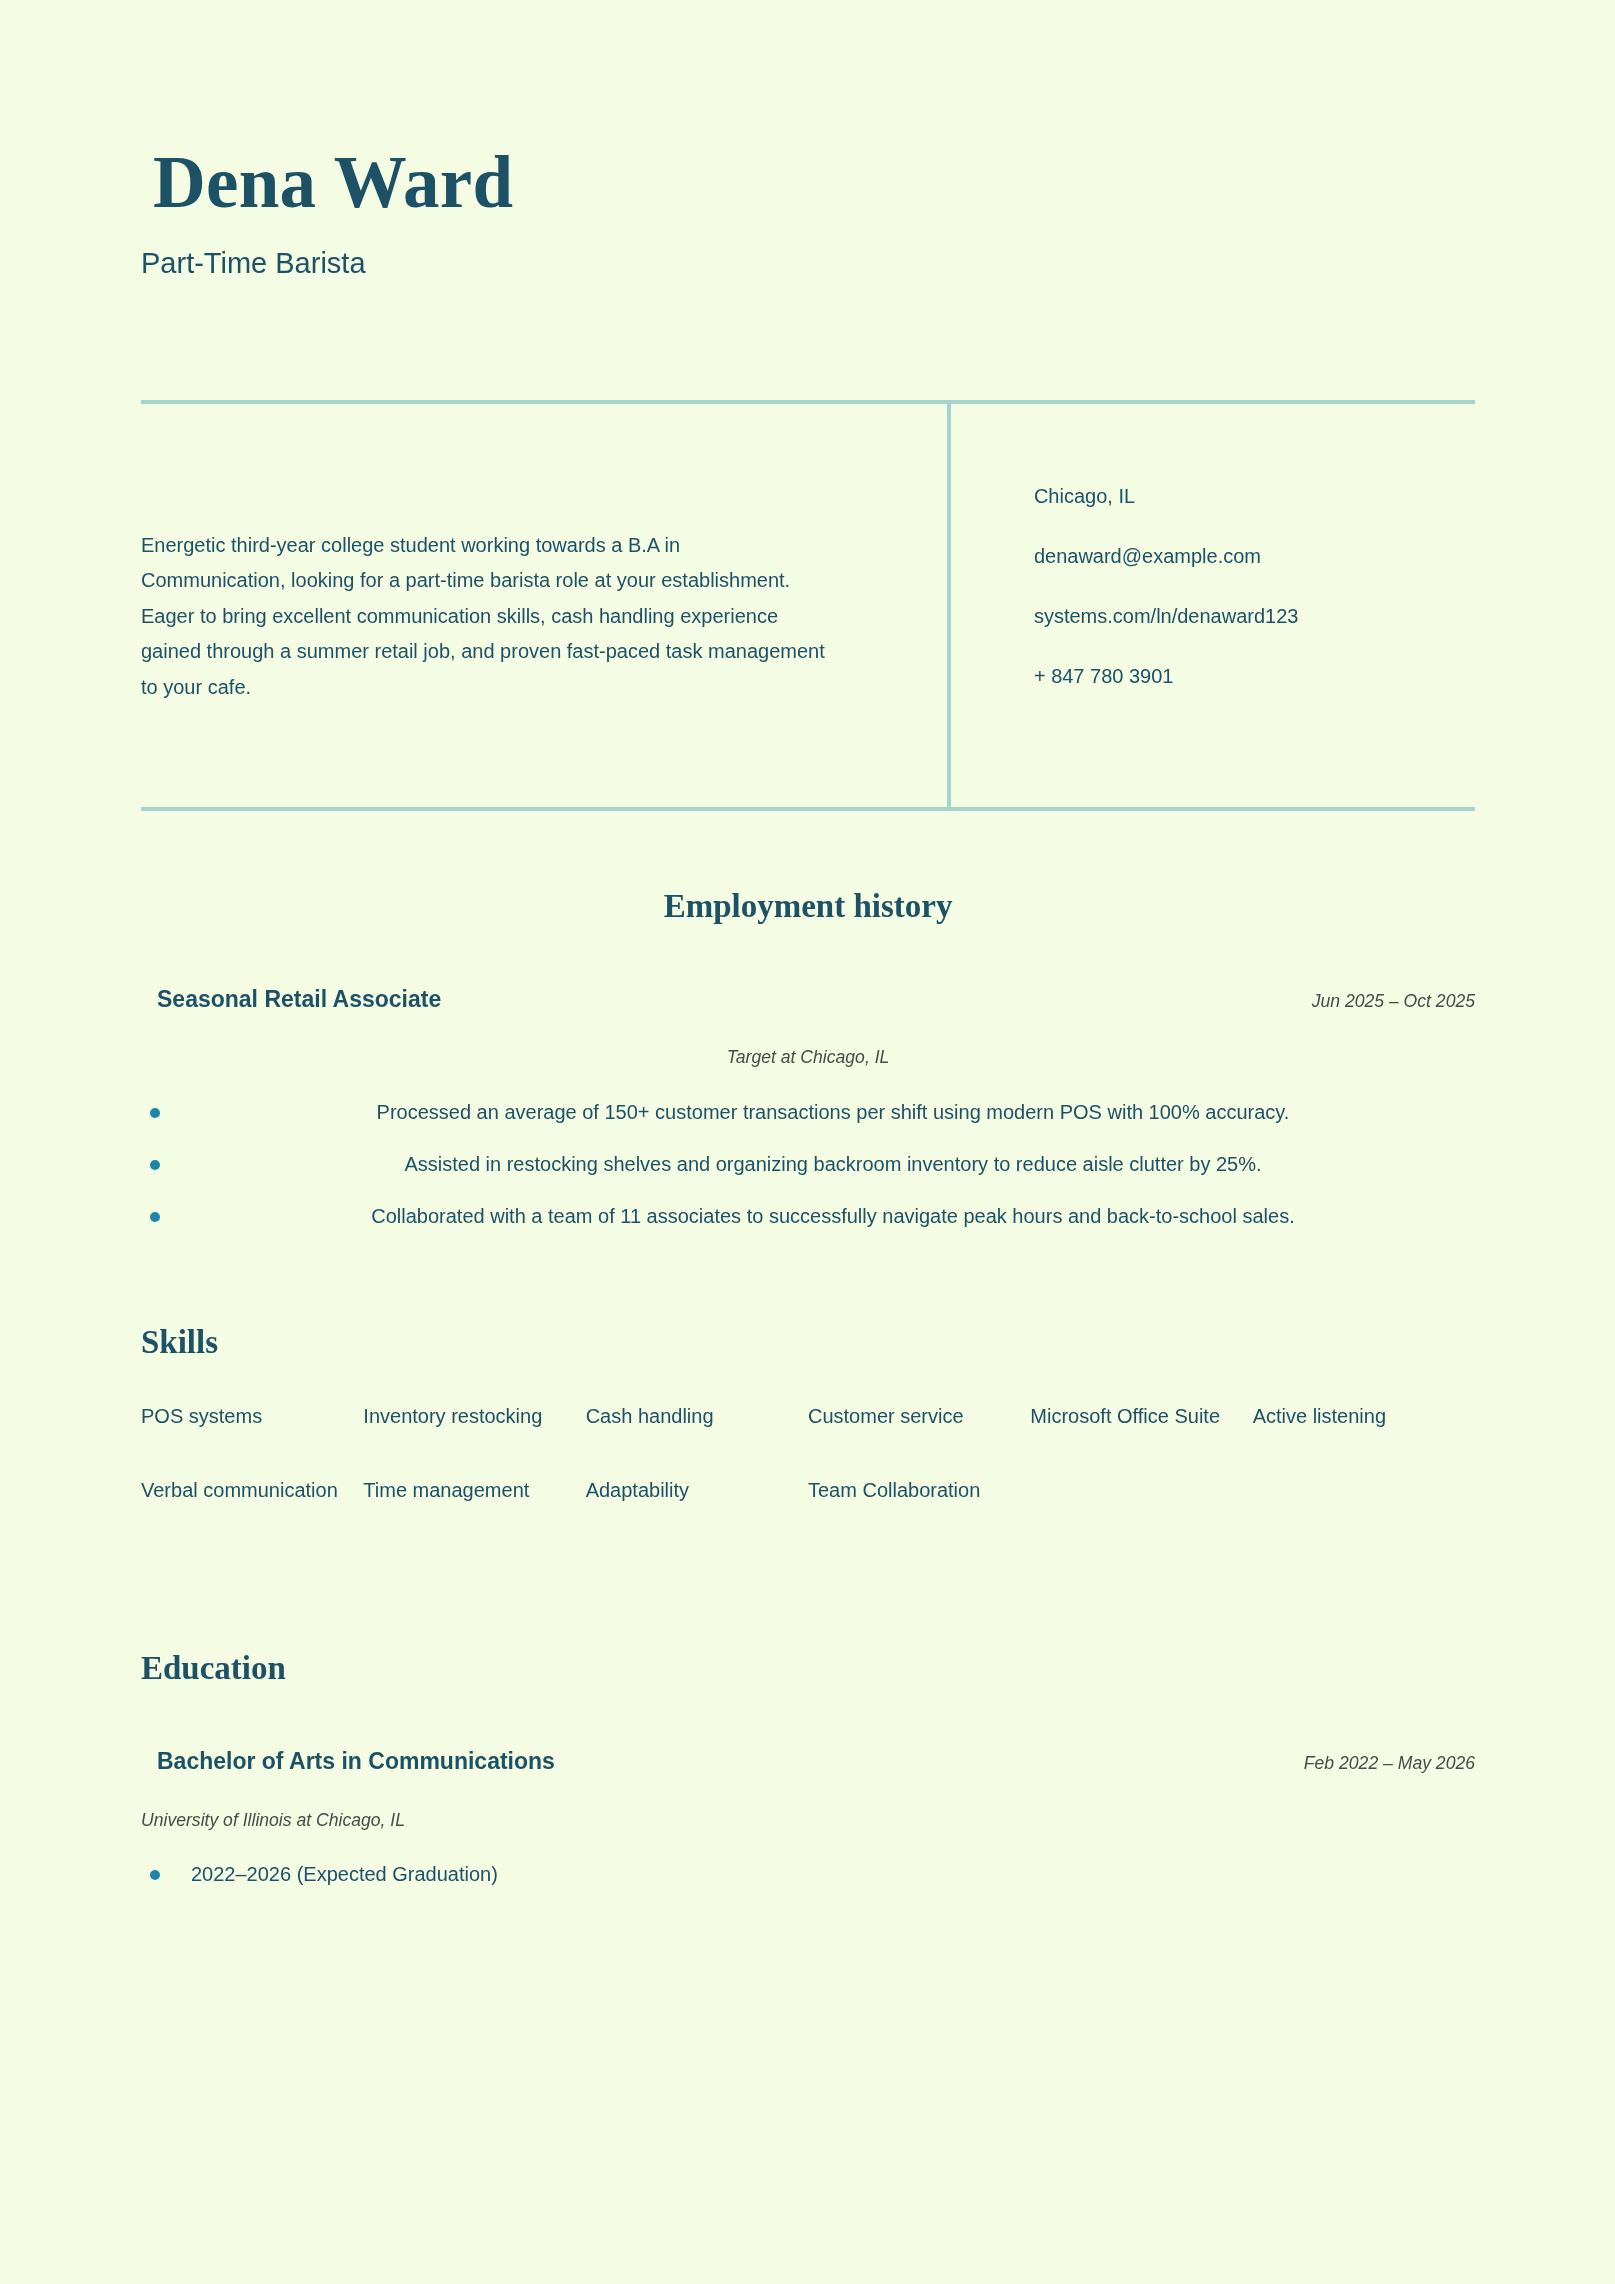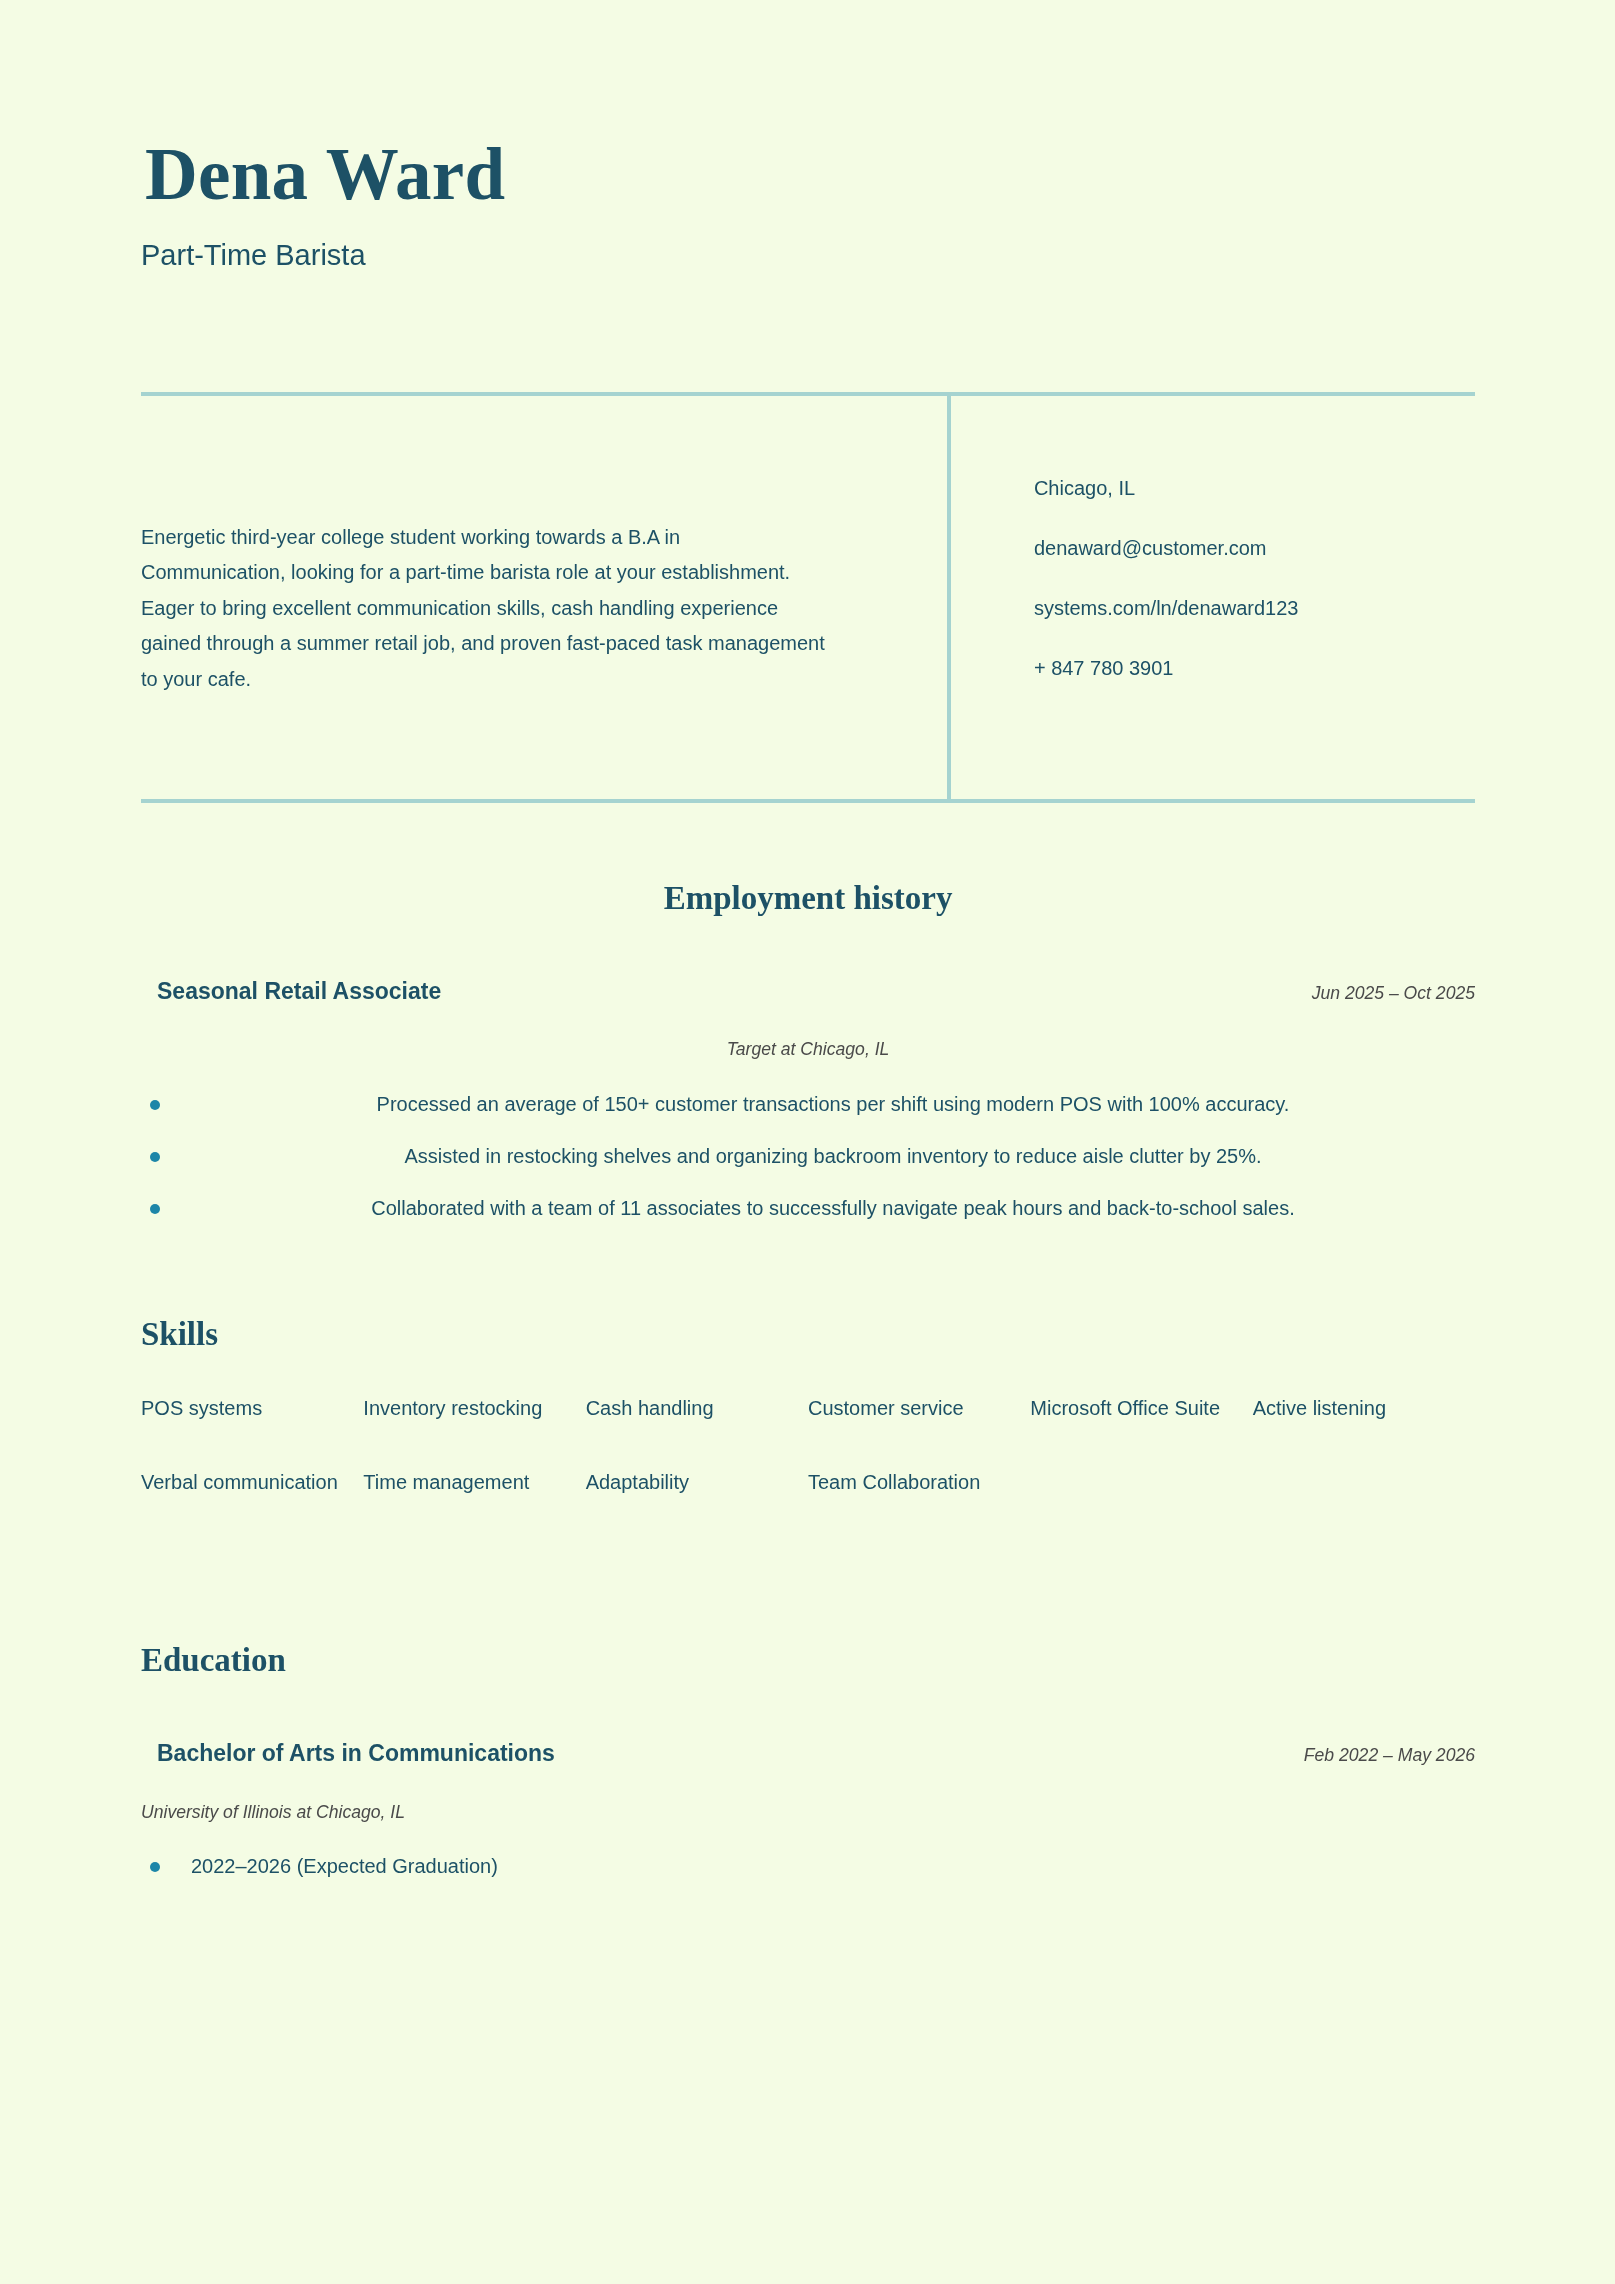--- a/index.html
+++ b/index.html
@@ -27,21 +27,21 @@
   .header {
     padding-top: 134px;
   }
   .name {
     font-family: "Liberation Serif", "DejaVu Serif", serif;
     font-weight: 700;
     font-size: 73px;
     line-height: 1.0;
     letter-spacing: 0.3px;
     color: #1d5166;
-    margin: 4px;
+    margin: 12px;
   }
   .job-title {
     font-size: 29px;
     font-weight: 400;
     line-height: 1.2;
     color: #1d5166;
     margin: 27px 0 0 0;
   }
 
   
@@ -183,21 +183,21 @@
 
   <div class="rule rule-top"></div>
 
   <div class="intro">
     <div class="intro-left">
       <p class="summary">Energetic third-year college student working towards a B.A in Communication, looking for a part-time barista role at your establishment. Eager to bring excellent communication skills, cash handling experience gained through a summer retail job, and proven fast-paced task management to your cafe.</p>
     </div>
     <div class="intro-divider"></div>
     <div class="intro-right">
       <div class="contact-item">Chicago, IL</div>
-      <div class="contact-item">denaward@customer.com</div>
+      <div class="contact-item">denaward@example.com</div>
       <div class="contact-item">systems.com/ln/denaward123</div>
       <div class="contact-item">+ 847 780 3901</div>
     </div>
   </div>
 
   <div class="rule rule-bottom"></div>
 
   <div class="section section-employment">
     <h2 class="section-title">Employment history</h2>
 

